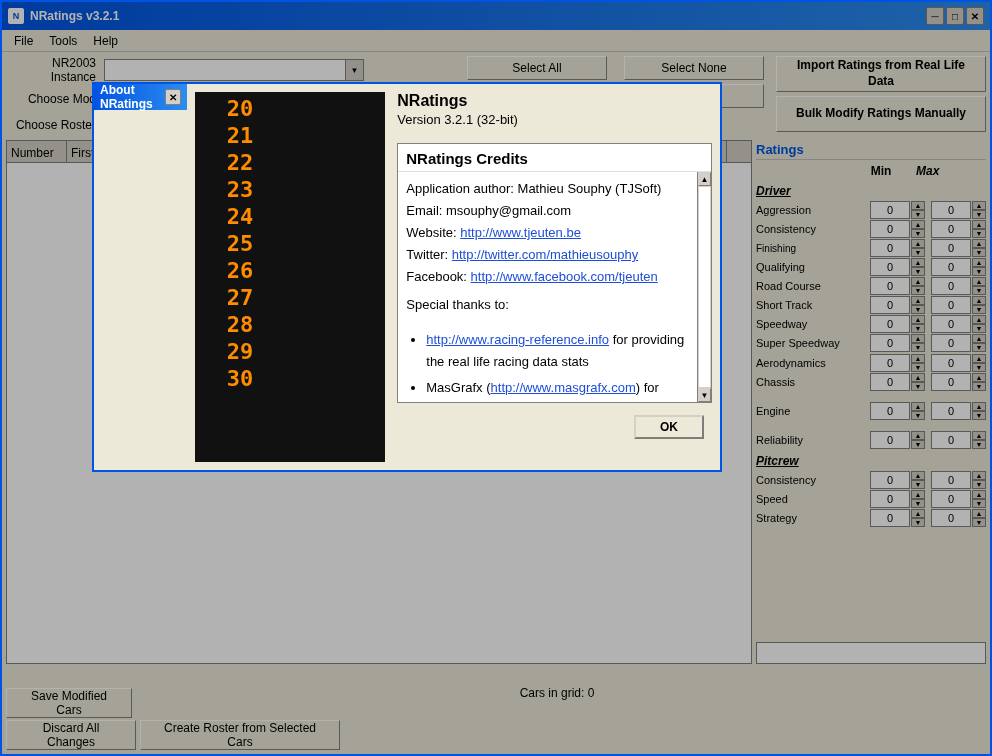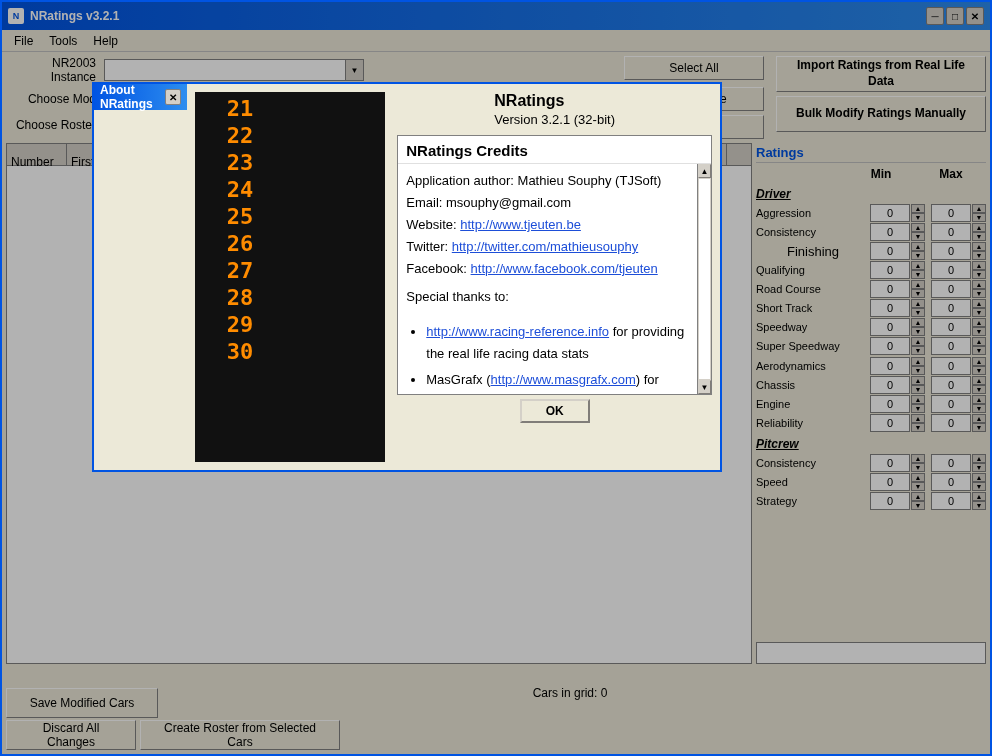--- a/index.html
+++ b/index.html
@@ -136,22 +136,21 @@
     .right-controls {
       display: flex;
       flex-direction: column;
       gap: 4px;
       align-items: flex-end;
       padding-right: 4px;
     }
 
     .btn-row {
       display: flex;
-      gap: 7px;
-      flex-direction: column;
+      gap: 17px;
     }
 
     .btn {
       height: 24px;
       padding: 0 10px;
       background: #ece9d8;
       border: 1px solid #808080;
       border-top-color: #fff;
       border-left-color: #fff;
       cursor: pointer;
@@ -176,25 +175,24 @@
       background: white;
     }
     .table-header {
       display: flex;
       background: #d4d0c8;
       border-bottom: 1px solid #808080;
       height: 22px;
     }
     .th {
       border-right: 1px solid #808080;
-      padding: 18px 4px;
-      font-size: 12px;
-      display: flex;
-      align-items: center;
-      text-decoration: underline;
+      padding: 12px 4px;
+      font-size: 12px;
+      display: flex;
+      align-items: center;
     }
     .th-number { width: 60px; }
     .th-firstname { width: 120px; }
     .th-lastname { width: 160px; }
     .th-file { width: 180px; }
     .th-mapsto { width: 120px; }
     .th-selected { width: 80px; }
     .table-body { flex: 1; background: white; }
 
     
@@ -312,21 +310,21 @@
       display: flex;
       align-items: center;
       justify-content: center;
       overflow: hidden;
       position: relative;
     }
     .about-right {
       flex: 1;
       display: flex;
       flex-direction: column;
-      align-items: center;
+      gap: 8px;
     }
     .about-app-name {
       font-size: 16px;
       font-weight: bold;
       margin-bottom: 2px;
     }
     .about-version {
       font-size: 13px;
       margin-bottom: 8px;
     }
@@ -492,21 +490,21 @@
         </div>
         <div class="table-body"></div>
       </div>
 
       <div class="ratings-panel">
         <div class="ratings-title">Ratings</div>
 
         <div style="display:flex; padding: 0 0 2px 0;">
           <div style="flex:1"></div>
           <div style="width:70px; text-align:center; font-weight:bold; font-size:12px;">Min</div>
-          <div style="width:70px; text-align:center; font-weight:bold; font-size:12px;">Max</div>
+          <div style="width:70px; text-align:left; font-weight:bold; font-size:12px;font-style:italic;">Max</div>
         </div>
 
         <div class="ratings-section-title">Driver</div>
         <div>
           <div style="display:flex; align-items:center; margin:1px 0;">
             <span style="flex:1; font-size:11px;">Aggression</span>
             <div class="spinner-group">
               <input class="spinner-input" type="text" value="0" style="">
               <div class="spinner-btns">
                 <div class="spinner-btn">▲</div>
@@ -534,21 +532,21 @@
             <div style="width:6px"></div>
             <div class="spinner-group">
               <input class="spinner-input" type="text" value="0" style="">
               <div class="spinner-btns">
                   <div class="spinner-btn">▲</div>
                   <div class="spinner-btn">▼</div>
                 </div>
             </div>
           </div>
           <div style="display:flex; align-items:center; margin:1px 0;">
-            <span style="flex:1; font-size:13px;text-align:center;">Finishing</span>
+            <span style="flex:1; font-size:10px;">Finishing</span>
             <div class="spinner-group">
               <input class="spinner-input" type="text" value="0" style="">
               <div class="spinner-btns">
                   <div class="spinner-btn">▲</div>
                   <div class="spinner-btn">▼</div>
                 </div>
             </div>
             <div style="width:6px"></div>
             <div class="spinner-group">
               <input class="spinner-input" type="text" value="0" style="">
@@ -680,21 +678,21 @@
             </div>
             <div style="width:6px"></div>
             <div class="spinner-group">
               <input class="spinner-input" type="text" value="0" style="">
               <div class="spinner-btns">
                   <div class="spinner-btn">▲</div>
                   <div class="spinner-btn">▼</div>
                 </div>
             </div>
           </div>
-          <div style="display:flex; align-items:center; margin:1px 0;">
+          <div style="display:flex; align-items:center; margin:11px 0;">
             <span style="flex:1; font-size:11px;">Engine</span>
             <div class="spinner-group">
               <input class="spinner-input" type="text" value="0" style="">
               <div class="spinner-btns">
                   <div class="spinner-btn">▲</div>
                   <div class="spinner-btn">▼</div>
                 </div>
             </div>
             <div style="width:6px"></div>
             <div class="spinner-group">
@@ -783,21 +781,21 @@
           </div>
         </div>
 
         <div style="margin-top:auto; padding-top:8px;">
           <input type="text" style="width: 100%; height: 22px; border: 1px solid rgb(128, 128, 128); background: white;">
         </div>
       </div>
     </div>
 
     <div class="bottom-buttons">
-      <button class="btn" style="width:152px; height:30px;margin-top:20px;">Save Modified Cars</button>
+      <button class="btn" style="width:126px; height:30px;margin-top:20px;">Save Modified Cars</button>
       <div style="flex:1;"></div>
       <span style="font-size:12px; display:flex; align-items:center; margin-right:8px;">Cars in grid: 0</span>
       <div style="flex:1;"></div>
     </div>
     <div style="display:flex; gap:4px; margin-top:2px;">
       <button class="btn" style="width:130px; height:30px;">Discard All Changes</button>
       <button class="btn" style="width:200px; height:30px;">Create Roster from Selected Cars</button>
     </div>
   </div>
 
@@ -807,20 +805,23 @@
       <div class="about-title-bar">
         <span class="about-title-text">About NRatings</span>
         <div class="about-close-btn">✕</div>
       </div>
 
       <div class="about-body">
 
         <div class="about-image">
           <div class="scoreboard">
             <div class="score-row">
+                <span class="score-num">20</span>
+              </div>
+            <div class="score-row">
                 <span class="score-num">21</span>
               </div>
             <div class="score-row">
                 <span class="score-num">22</span>
               </div>
             <div class="score-row">
                 <span class="score-num">23</span>
               </div>
             <div class="score-row">
                 <span class="score-num">24</span>

